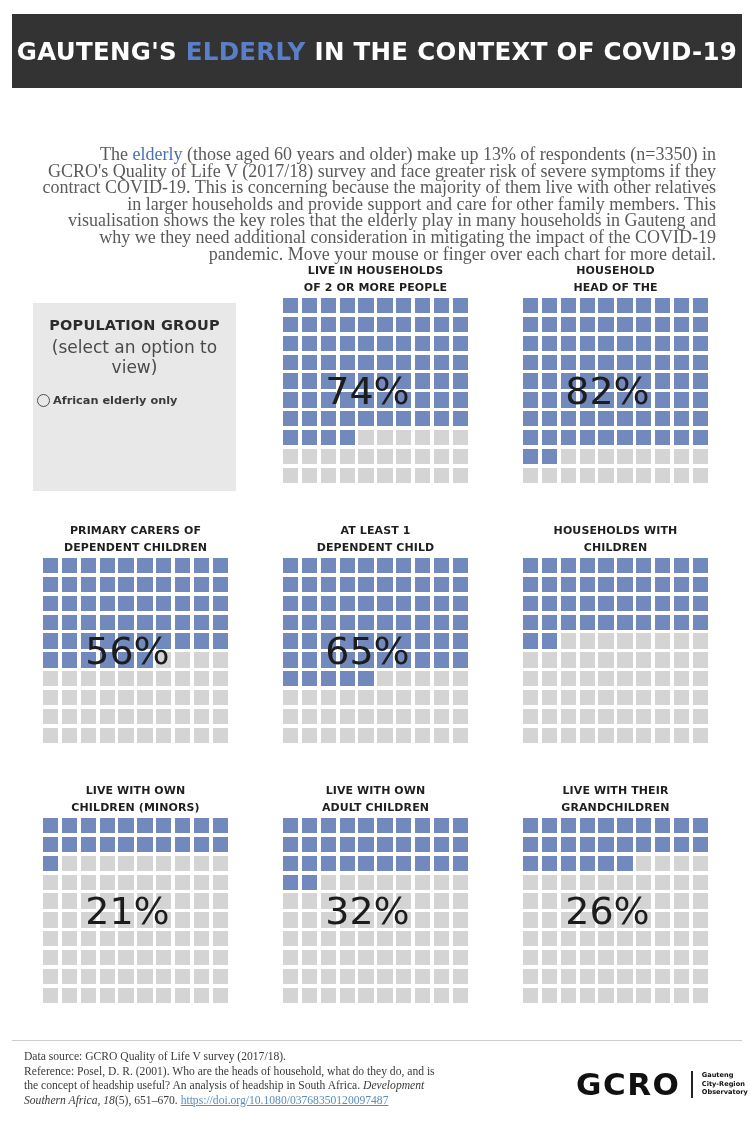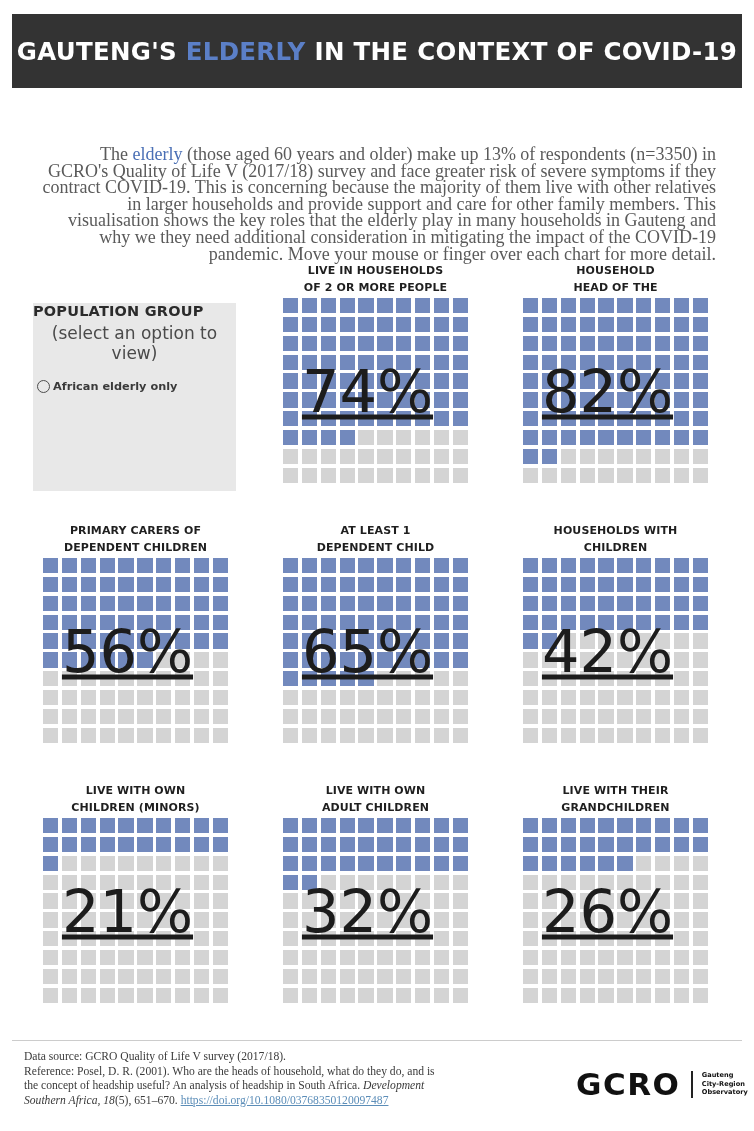--- a/index.html
+++ b/index.html
@@ -54,25 +54,26 @@
   
   #selector-panel {
     position: absolute;
     left: 33px;
     top: 303px;
     width: 203px;
     height: 188px;
     background: #e8e8e8;
   }
   #selector-title {
-    text-align: left;
+    text-align: center;
     font-family: "DejaVu Sans", sans-serif;
     font-weight: bold;
     font-size: 14.5px;
     color: #2b2b2b;
+    margin-top: 14px;
     letter-spacing: 0.2px;
   }
   #selector-subtitle {
     text-align: center;
     font-family: "DejaVu Sans", sans-serif;
     font-size: 17px;
     color: #4a4a4a;
     margin-top: 4px;
   }
   .radio-list { margin-top: 14px; padding-left: 4px; }
@@ -144,26 +145,25 @@
   .cell { background: #d4d4d4; }
   .cell.f { background: #7289bd; }
   .pct {
     position: absolute;
     left: 0;
     right: 16px;
     top: 50%;
     transform: translateY(-50%);
     text-align: center;
     font-family: "DejaVu Sans", sans-serif;
-    font-size: 59px;
+    font-size: 38px;
     font-weight: 400;
     color: #1c1c1c;
     line-height: 1;
     pointer-events: none;
-    text-decoration: underline;
   }
 
   
   #footer-rule {
     position: absolute;
     left: 12px;
     top: 1040px;
     width: 730px;
     height: 1px;
     background: #cccccc;
@@ -780,21 +780,20 @@
           <div class="cell"></div>
           <div class="cell"></div>
           <div class="cell"></div>
           <div class="cell"></div>
           <div class="cell"></div>
           <div class="cell"></div>
           <div class="cell"></div>
           <div class="cell"></div>
           <div class="cell"></div>
         </div>
-        <div class="pct">42%</div>
       </div>
     </div>
     <div class="chart" style="left: 33px; top: 782px;">
       <div class="chart-title">
         <div>LIVE WITH OWN</div>
         <div>CHILDREN (MINORS)</div>
       </div>
       <div class="waffle-wrap">
         <div class="waffle">
           <div class="cell f"></div>

